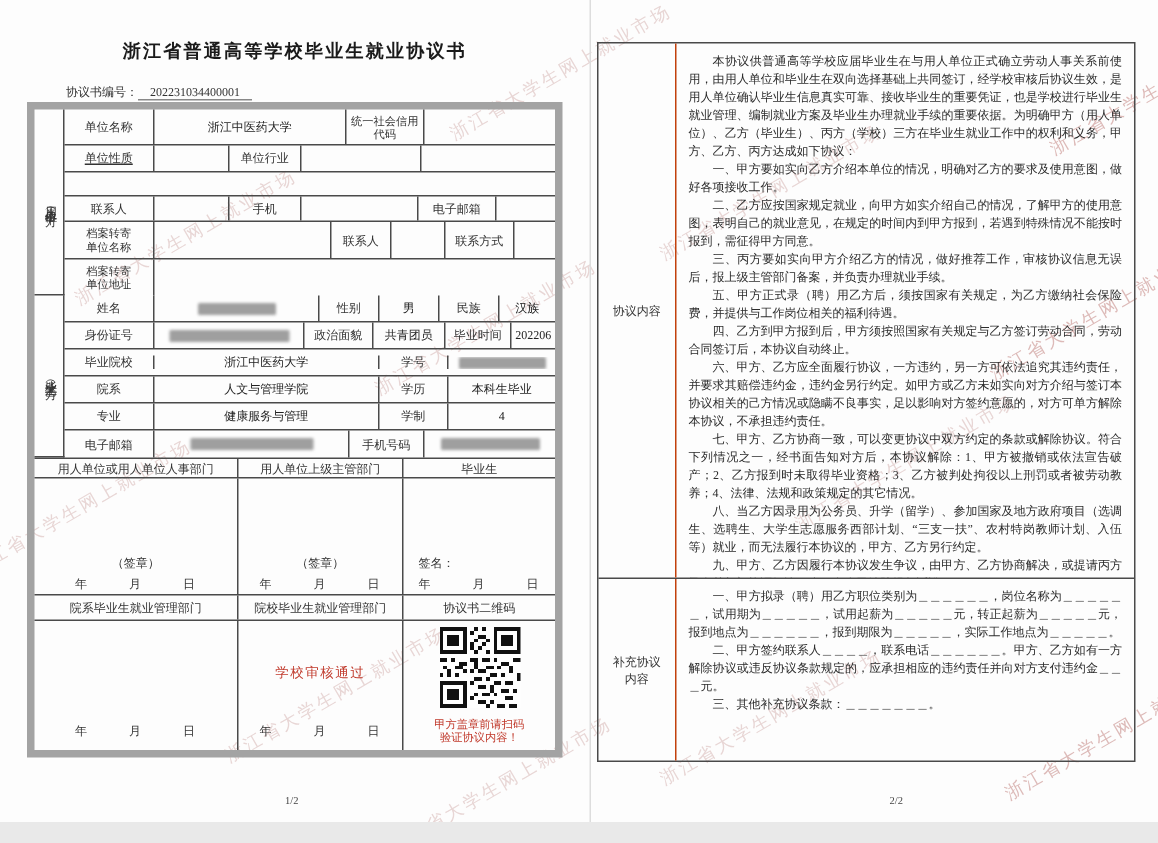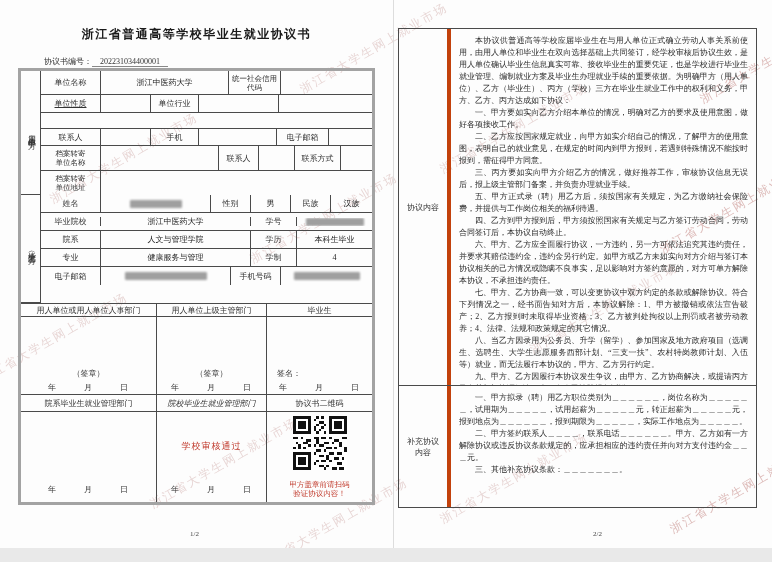--- a/index.html
+++ b/index.html
@@ -15,21 +15,21 @@
   .page-divider{position:absolute;left:393px;top:0;width:1px;height:548px;background:#ddd;}
   .bottom-strip{position:absolute;left:0;bottom:0;width:772px;height:14px;background:#e9e9e9;}
 
   .doc-title{position:absolute;top:26px;left:0;width:100%;text-align:center;
     font-size:12px;font-weight:bold;letter-spacing:1.5px;color:#1a1a1a;}
   .serial{position:absolute;top:56px;left:44px;font-size:8px;color:#333;}
   .serial .num{border-bottom:1px solid #888;padding:0 8px;}
 
   
   .ftable{position:absolute;left:18px;top:68px;width:357px;height:437px;
-    border:3px solid #a3a3a3;box-sizing:border-box;display:flex;flex-direction:column;}
+    border:5px solid #a3a3a3;box-sizing:border-box;display:flex;flex-direction:column;}
   .sect{display:flex;flex-direction:row;}
   .sidecell{flex:0 0 20px;border-right:1px solid #4a4a4a;border-bottom:1px solid #4a4a4a;
     display:flex;align-items:center;justify-content:center;box-sizing:border-box;
     writing-mode:vertical-rl;text-orientation:upright;font-size:8px;letter-spacing:1px;color:#333;}
   .rows{flex:1 1 auto;display:flex;flex-direction:column;min-width:0;}
   .row{display:flex;flex-direction:row;box-sizing:border-box;border-bottom:1px solid #4a4a4a;}
   .c{border-right:1px solid #4a4a4a;box-sizing:border-box;display:flex;
     align-items:center;justify-content:center;font-size:8px;color:#222;
     overflow:hidden;text-align:center;line-height:9px;}
   .c:last-child{border-right:none;}
@@ -51,21 +51,21 @@
   .pageno{position:absolute;bottom:24px;font-size:7px;color:#444;}
   .pageno.p1{left:190px;}
   .pageno.p2{left:576px;margin-left:17px;}
 
   
   .atable{position:absolute;left:398px;top:28px;width:359px;height:480px;
     border:1px solid #4a4a4a;box-sizing:border-box;display:flex;flex-direction:column;}
   .arow{display:flex;flex-direction:row;box-sizing:border-box;min-height:0;}
   .arow.terms{flex:0 0 357px;border-bottom:1px solid #4a4a4a;}
   .arow.supp{flex:1 1 auto;}
-  .aside{flex:0 0 52px;border-right:4px solid #c2410c;box-sizing:border-box;
+  .aside{flex:0 0 52px;border-right:1px solid #c2410c;box-sizing:border-box;
     display:flex;align-items:center;justify-content:center;font-size:8px;color:#333;
     text-align:center;line-height:11px;padding:0 7px;}
   .abody{flex:1 1 auto;padding:6px 8px;overflow:hidden;min-width:0;}
   .abody p{margin:0;font-size:8px;line-height:12px;text-indent:2em;color:#2b2b2b;text-align:justify;}
 
   
   .wm{position:absolute;white-space:nowrap;font-size:12px;letter-spacing:2px;
     color:rgba(198,150,146,0.38);transform:rotate(-30deg);pointer-events:none;}
   .wm.strong{color:rgba(190,120,115,0.5);}
 </style>
@@ -152,20 +152,30 @@
         <div class="row" style="height:18px;">
           <div class="c lab" style="flex:0 0 60px;">姓名</div>
           <div class="c" style="flex:0 0 110px;">
               <span class="redact" style="width:52px;"></span>
             </div>
           <div class="c lab" style="flex:0 0 40px;">性别</div>
           <div class="c" style="flex:0 0 40px;">男</div>
           <div class="c lab" style="flex:0 0 40px;">民族</div>
           <div class="c" style="flex:1;">汉族</div>
         </div>
+        <div class="row" style="height:18px;">
+          <div class="c lab" style="flex:0 0 60px;">身份证号</div>
+          <div class="c" style="flex:0 0 100px;">
+              <span class="redact" style="width:80px;"></span>
+            </div>
+          <div class="c lab" style="flex:0 0 46px;">政治面貌</div>
+          <div class="c" style="flex:0 0 48px;">共青团员</div>
+          <div class="c lab" style="flex:0 0 44px;">毕业时间</div>
+          <div class="c" style="flex:1;">202206</div>
+        </div>
         <div class="row" style="height:18px;align-items:center;">
           <div class="c lab" style="flex:0 0 60px;">毕业院校</div>
           <div class="c" style="flex:0 0 150px;">浙江中医药大学</div>
           <div class="c lab" style="flex:0 0 46px;">学号</div>
           <div class="c" style="flex:1;">
               <span class="redact" style="width:58px;"></span>
             </div>
         </div>
         <div class="row" style="height:18px;">
           <div class="c lab" style="flex:0 0 60px;">院系</div>
@@ -208,21 +218,21 @@
         <div class="dateline">年　　　月　　　日</div>
       </div>
       <div class="c signbox" style="flex:1;">
         <div class="signname">签名：</div>
         <div class="dateline">年　　　月　　　日</div>
       </div>
     </div>
 
     <div class="row" style="height:17px;">
       <div class="c lab hdr" style="flex:0 0 136px;">院系毕业生就业管理部门</div>
-      <div class="c lab hdr" style="flex:0 0 110px;font-style:italic;">院校毕业生就业管理部门</div>
+      <div class="c lab hdr" style="flex:0 0 110px;">院校毕业生就业管理部门</div>
       <div class="c lab hdr" style="flex:1;">协议书二维码</div>
     </div>
 
     <div class="row" style="flex:1;border-bottom:none;">
       <div class="c signbox" style="flex:0 0 136px;">
         <div class="dateline" style="bottom:8px;">年　　　月　　　日</div>
       </div>
       <div class="c signbox" style="flex:0 0 110px;">
         <div class="audit-red">学校审核通过</div>
         <div class="dateline" style="bottom:8px;">年　　　月　　　日</div>

